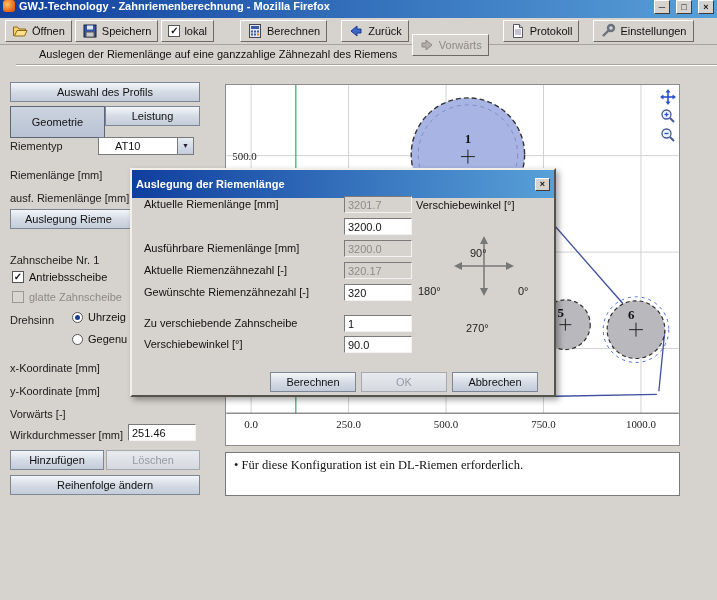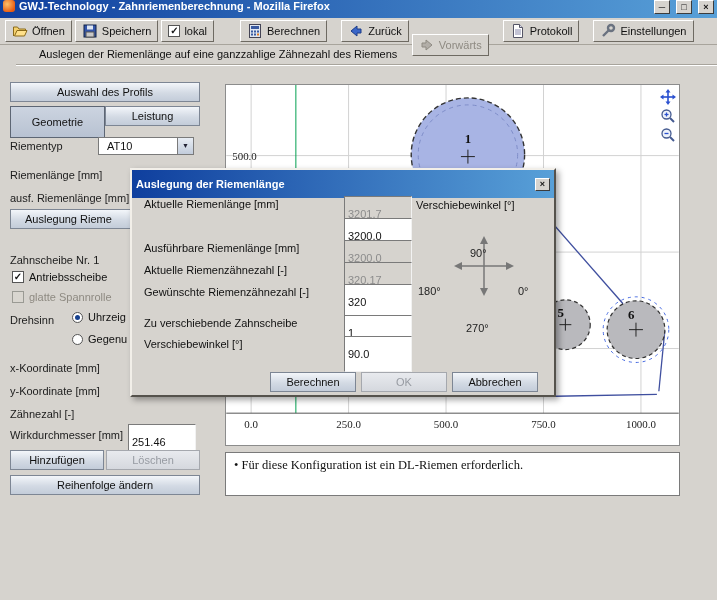--- a/index.html
+++ b/index.html
@@ -18,24 +18,24 @@
 .spacer{flex:none;height:1px;}
 .box{width:12px;height:12px;flex:none;background:#fff;border:1px solid #555;font-size:10px;line-height:10px;text-align:center;color:#111;font-weight:bold;}
 
 .infobar{position:absolute;left:16px;top:45px;width:100%;height:20px;line-height:19px;padding-left:23px;border-bottom:1px solid #a8a49c;box-shadow:0 1px 0 #fff;white-space:nowrap;}
 
 .sidebar{position:absolute;left:0;top:65px;width:222px;height:535px;}
 .sb-label{position:absolute;white-space:nowrap;color:#1c1c1c;line-height:14px;}
 .app-btn{position:absolute;display:flex;align-items:center;justify-content:center;background:linear-gradient(180deg,#f3f6fa 0%,#d3dae4 55%,#c3ccd9 100%);border:1px solid #7d8694;white-space:nowrap;cursor:default;font-size:11px;}
 .app-btn.pressed{background:linear-gradient(180deg,#ccd4e0,#b8c2d2);border-color:#5d6674;}
 .app-btn.disabled{color:#979ba2;background:linear-gradient(180deg,#e8eaee,#d5d8de);border-color:#a5a8ae;}
-.tfield{position:absolute;height:17px;padding:17px 3px;background:#fff;border:1px solid;border-color:#7a7a7a #f2f2f2 #f2f2f2 #7a7a7a;font:11px "Liberation Sans",sans-serif;color:#111;}
+.tfield{position:absolute;height:17px;padding:7px 3px;background:#fff;border:1px solid;border-color:#7a7a7a #f2f2f2 #f2f2f2 #7a7a7a;font:11px "Liberation Sans",sans-serif;color:#111;}
 .tfield:disabled,.tfield.disabled{background:var(--ui_bg,#d6d3ce);color:#8c8c8c;}
 .combo{position:absolute;display:flex;height:18px;border:1px solid #7a7a7a;background:#fff;}
-.combo-value{flex:1;padding:2px 8px;}
+.combo-value{flex:1;padding:2px 16px;}
 .combo-arrow{width:16px;background:linear-gradient(180deg,#e8edf4,#c2ccdb);border-left:1px solid #7a7a7a;font-size:7px;line-height:16px;text-align:center;color:#223;}
 .cb{position:absolute;display:flex;align-items:center;gap:5px;}
 .cb.disabled .box{background:#d9d6d0;border-color:#9a9a94;color:#9a9a94;}
 .cb.disabled .lbl{color:#8e8a82;}
 .radio{position:absolute;display:flex;align-items:center;gap:5px;}
 .radio .circ{width:11px;height:11px;flex:none;border-radius:50%;background:#fff;border:1px solid #555;position:relative;}
 .radio.sel .circ::after{content:"";position:absolute;left:2px;top:2px;width:5px;height:5px;border-radius:50%;background:#17418f;}
 
 .chart{position:absolute;left:225px;top:84px;width:455px;height:362px;background:#fff;border:1px solid #8c8c8c;}
 .chart-tools{position:absolute;right:3px;top:4px;display:flex;flex-direction:column;gap:3px;}
@@ -160,36 +160,36 @@
     <span class="app-btn" style="left:10px;top:144px;width:190px;height:20px;justify-content:flex-start;padding-left:14px">Auslegung Rieme</span>
 
     <span class="sb-label" style="left:10px;top:188px">Zahnscheibe Nr. 1</span>
 
     <span class="cb" style="left:12px;top:206px">
       <span class="box">✓</span>
       <span class="lbl">Antriebsscheibe</span>
     </span>
     <span class="cb disabled" style="left:12px;top:226px">
       <span class="box"></span>
-      <span class="lbl">glatte Spannrolle</span>
+      <span class="lbl">glatte Zahnscheibe</span>
     </span>
 
     <span class="sb-label" style="left:10px;top:248px">Drehsinn</span>
     <span class="radio sel" style="left:72px;top:246px">
       <span class="circ"></span>
       <span>Uhrzeig</span>
     </span>
     <span class="radio" style="left:72px;top:268px">
       <span class="circ"></span>
       <span>Gegenu</span>
     </span>
 
     <span class="sb-label" style="left:10px;top:296px">x-Koordinate [mm]</span>
     <span class="sb-label" style="left:10px;top:319px">y-Koordinate [mm]</span>
-    <span class="sb-label" style="left:10px;top:342px">Zähnezahl [-]</span>
+    <span class="sb-label" style="left:10px;top:342px">Vorwärts [-]</span>
     <span class="sb-label" style="left:10px;top:363px">Wirkdurchmesser [mm]</span>
     <input class="tfield" style="left: 128px; top: 359px; width: 68px;" value="251.46">
 
     <span class="app-btn" style="left:10px;top:385px;width:94px;height:20px">Hinzufügen</span>
     <span class="app-btn" style="left:10px;top:410px;width:190px;height:20px">Reihenfolge ändern</span>
     <span class="app-btn disabled" style="left:106px;top:385px;width:94px;height:20px">Löschen</span>
   </div>
 
   <div class="chart">
     <svg width="453" height="360" viewBox="0 0 455 362">

